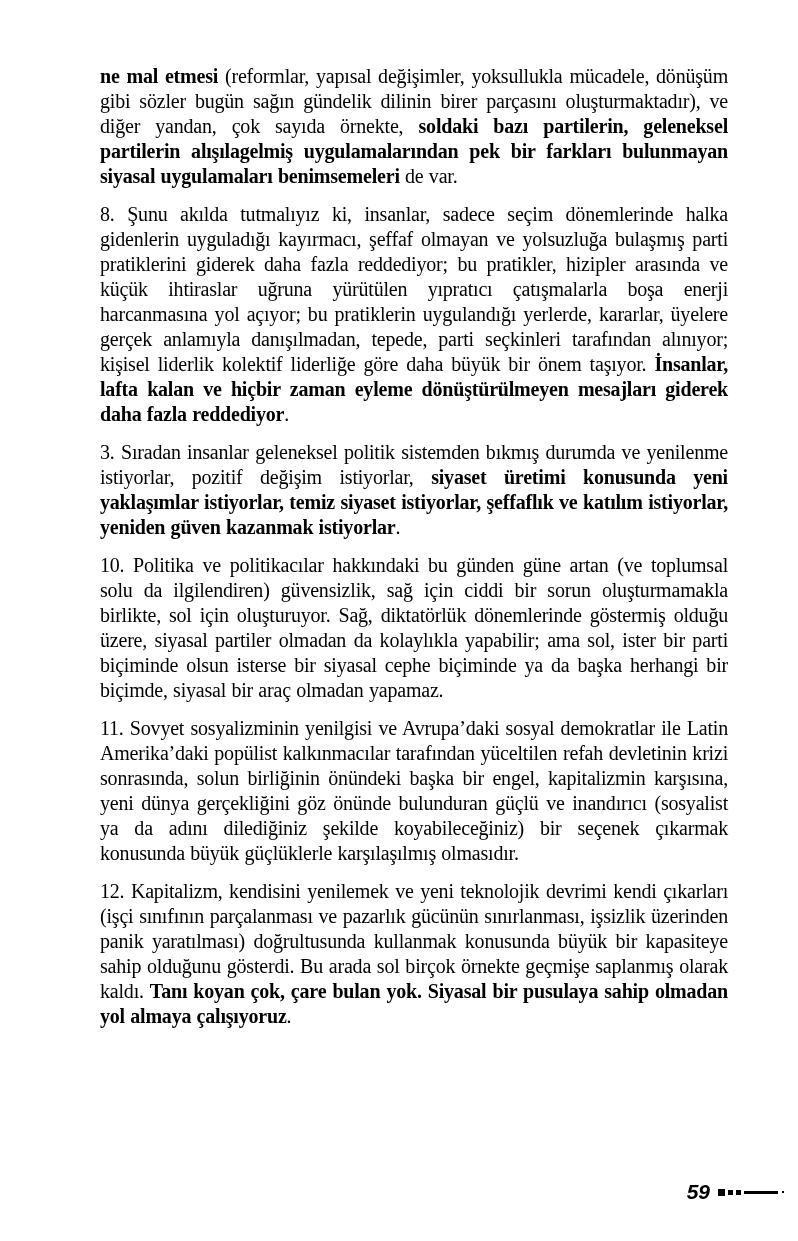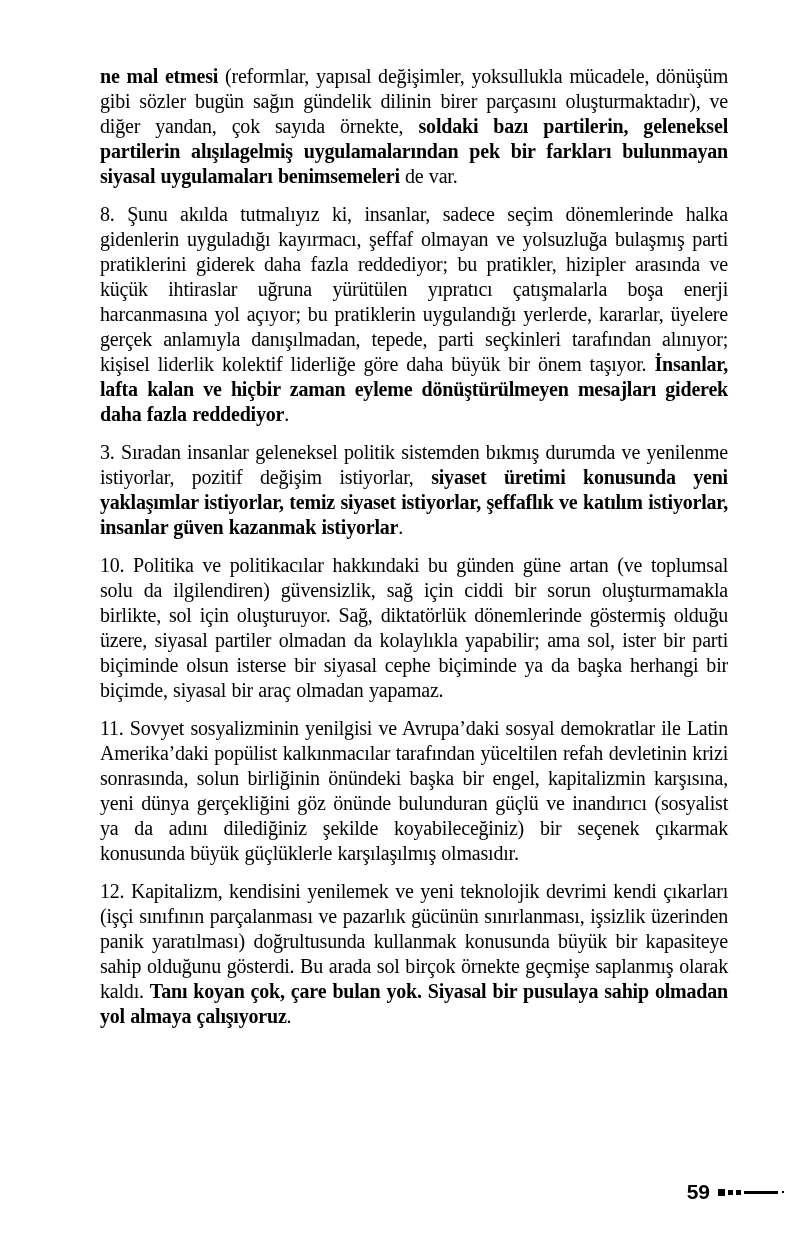--- a/index.html
+++ b/index.html
@@ -46,20 +46,21 @@
     display: flex;
     align-items: center;
     height: 28px;
   }
   .page-number {
     font-family: "Liberation Sans", sans-serif;
     font-weight: 700;
     font-size: 21px;
     color: #000000;
     line-height: 28px;
+    font-style: italic;
   }
   .ornament {
     display: flex;
     align-items: center;
     margin-left: 8px;
   }
   .orn-square {
     background: #000000;
     display: inline-block;
   }
@@ -82,21 +83,21 @@
 </style>
 </head>
 <body>
 
 <div class="page">
 
   <div class="text-block">
 
   <p><b>ne mal etmesi</b><span> (reformlar, yapısal değişimler, yoksullukla mücadele, dönüşüm gibi sözler bugün sağın gündelik dilinin birer parçasını oluşturmaktadır), ve diğer yandan, çok sayıda örnekte, </span><b>soldaki bazı partilerin, geleneksel partilerin alışılagelmiş uygulamalarından pek bir farkları bulunmayan siyasal uygulamaları benimsemeleri</b><span> de var.</span></p>
       <p><span>8. Şunu akılda tutmalıyız ki, insanlar, sadece seçim dönemlerinde halka gidenlerin uyguladığı kayırmacı, şeffaf olmayan ve yolsuzluğa bulaşmış parti pratiklerini giderek daha fazla reddediyor; bu pratikler, hizipler arasında ve küçük ihtiraslar uğruna yürütülen yıpratıcı çatışmalarla boşa enerji harcanmasına yol açıyor; bu pratiklerin uygulandığı yerlerde, kararlar, üyelere gerçek anlamıyla danışılmadan, tepede, parti seçkinleri tarafından alınıyor; kişisel liderlik kolektif liderliğe göre daha büyük bir önem taşıyor. </span><b>İnsanlar, lafta kalan ve hiçbir zaman eyleme dönüştürülmeyen mesajları giderek daha fazla reddediyor</b><span>.</span></p>
-      <p><span>3. Sıradan insanlar geleneksel politik sistemden bıkmış durumda ve yenilenme istiyorlar, pozitif değişim istiyorlar, </span><b>siyaset üretimi konusunda yeni yaklaşımlar istiyorlar, temiz siyaset istiyorlar, şeffaflık ve katılım istiyorlar, insanlar güven kazanmak istiyorlar</b><span>.</span></p>
+      <p><span>3. Sıradan insanlar geleneksel politik sistemden bıkmış durumda ve yenilenme istiyorlar, pozitif değişim istiyorlar, </span><b>siyaset üretimi konusunda yeni yaklaşımlar istiyorlar, temiz siyaset istiyorlar, şeffaflık ve katılım istiyorlar, yeniden güven kazanmak istiyorlar</b><span>.</span></p>
       <p><span>10. Politika ve politikacılar hakkındaki bu günden güne artan (ve toplumsal solu da ilgilendiren) güvensizlik, sağ için ciddi bir sorun oluşturmamakla birlikte, sol için oluşturuyor. Sağ, diktatörlük dönemlerinde göstermiş olduğu üzere, siyasal partiler olmadan da kolaylıkla yapabilir; ama sol, ister bir parti biçiminde olsun isterse bir siyasal cephe biçiminde ya da başka herhangi bir biçimde, siyasal bir araç olmadan yapamaz.</span></p>
       <p><span>11. Sovyet sosyalizminin yenilgisi ve Avrupa’daki sosyal demokratlar ile Latin Amerika’daki popülist kalkınmacılar tarafından yüceltilen refah devletinin krizi sonrasında, solun birliğinin önündeki başka bir engel, kapitalizmin karşısına, yeni dünya gerçekliğini göz önünde bulunduran güçlü ve inandırıcı (sosyalist ya da adını dilediğiniz şekilde koyabileceğiniz) bir seçenek çıkarmak konusunda büyük güçlüklerle karşılaşılmış olmasıdır.</span></p>
       <p><span>12. Kapitalizm, kendisini yenilemek ve yeni teknolojik devrimi kendi çıkarları (işçi sınıfının parçalanması ve pazarlık gücünün sınırlanması, işsizlik üzerinden panik yaratılması) doğrultusunda kullanmak konusunda büyük bir kapasiteye sahip olduğunu gösterdi. Bu arada sol birçok örnekte geçmişe saplanmış olarak kaldı. </span><b>Tanı koyan çok, çare bulan yok. Siyasal bir pusulaya sahip olmadan yol almaya çalışıyoruz</b><span>.</span></p>
     </div>
 
   <div class="footer">
     <span class="page-number">59</span>
     <span class="ornament">
       <span class="orn-square s1"></span>
       <span class="orn-square s2"></span>

